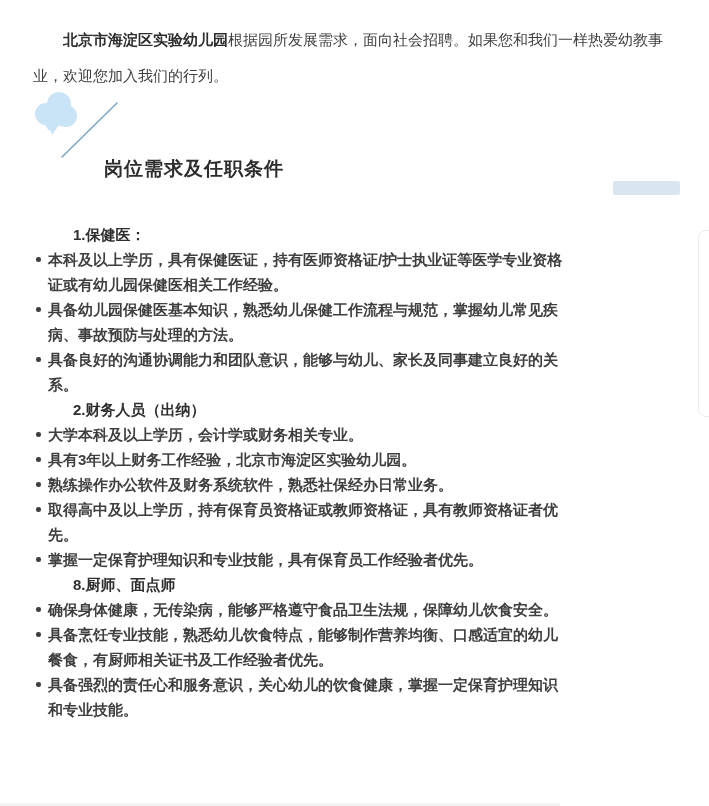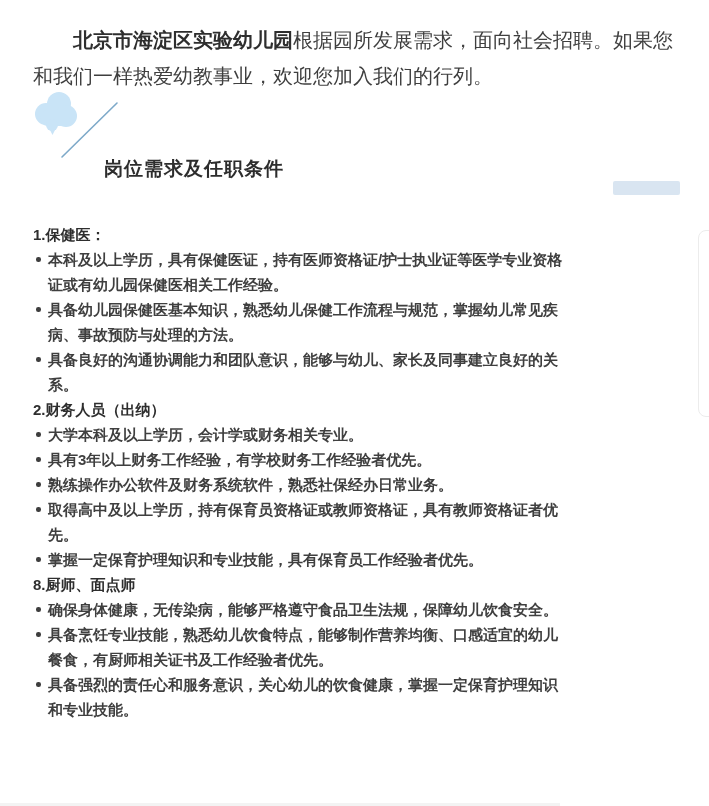--- a/index.html
+++ b/index.html
@@ -6,21 +6,21 @@
   html, body { width: 709px; height: 806px; }
   body {
     position: relative;
     background: #ffffff;
     overflow: hidden;
     font-family: "Liberation Sans", "DejaVu Sans", sans-serif;
     color: #3e3e3e;
   }
   .intro-paragraph {
     padding: 22px 34px 0 33px;
-    font-size: 20px;
+    font-size: 15px;
     line-height: 36px;
     text-indent: 2em;
     color: #3f3f3f;
   }
   .intro-paragraph b { color: #2e2e2e; }
   .cloud-decoration {
     position: absolute;
     left: 28px;
     top: 92px;
     width: 96px;
@@ -43,20 +43,21 @@
     height: 14px;
     border-radius: 2px;
   }
   .content { margin-top: 42px; }
   .sec-heading {
     font-size: 15px;
     line-height: 25px;
     font-weight: bold;
     color: #2e2e2e;
     padding-left: 33px;
+    margin-left: 40px;
   }
   ul.req-list {
     list-style: none;
     padding-right: 146px;
   }
   ul.req-list li {
     position: relative;
     padding-left: 48px;
     font-size: 15px;
     line-height: 25px;
@@ -117,21 +118,21 @@
   <div class="sec-heading">1.保健医：</div>
   <ul class="req-list">
     <li><span class="dot"></span><span>本科及以上学历，具有保健医证，持有医师资格证/护士执业证等医学专业资格证或有幼儿园保健医相关工作经验。</span></li>
     <li><span class="dot"></span><span>具备幼儿园保健医基本知识，熟悉幼儿保健工作流程与规范，掌握幼儿常见疾病、事故预防与处理的方法。</span></li>
     <li><span class="dot"></span><span>具备良好的沟通协调能力和团队意识，能够与幼儿、家长及同事建立良好的关系。</span></li>
   </ul>
 
   <div class="sec-heading">2.财务人员（出纳）</div>
   <ul class="req-list">
     <li><span class="dot"></span><span>大学本科及以上学历，会计学或财务相关专业。</span></li>
-    <li><span class="dot"></span><span>具有3年以上财务工作经验，有学校财务工作经验者优先。</span></li>
+    <li><span class="dot"></span><span>具有3年以上财务工作经验，北京市海淀区实验幼儿园。</span></li>
     <li><span class="dot"></span><span>熟练操作办公软件及财务系统软件，熟悉社保经办日常业务。</span></li>
   </ul>
 
   <ul class="req-list">
     <li><span class="dot"></span><span>取得高中及以上学历，持有保育员资格证或教师资格证，具有教师资格证者优先。</span></li>
     <li><span class="dot"></span><span>掌握一定保育护理知识和专业技能，具有保育员工作经验者优先。</span></li>
   </ul>
 
   <div class="sec-heading">8.厨师、面点师</div>
   <ul class="req-list">

